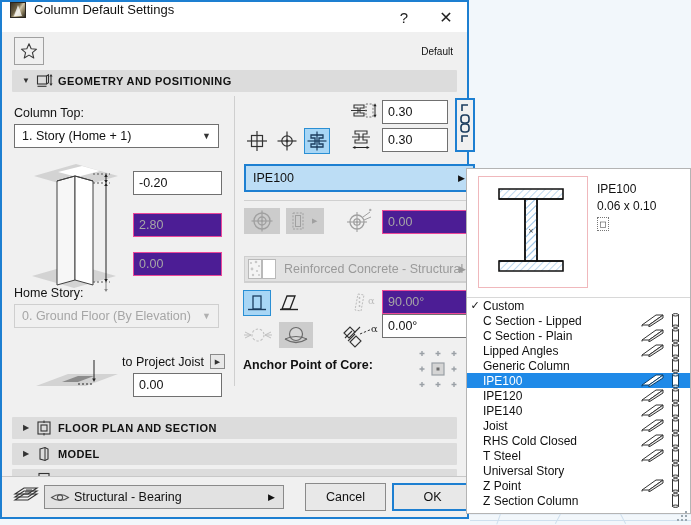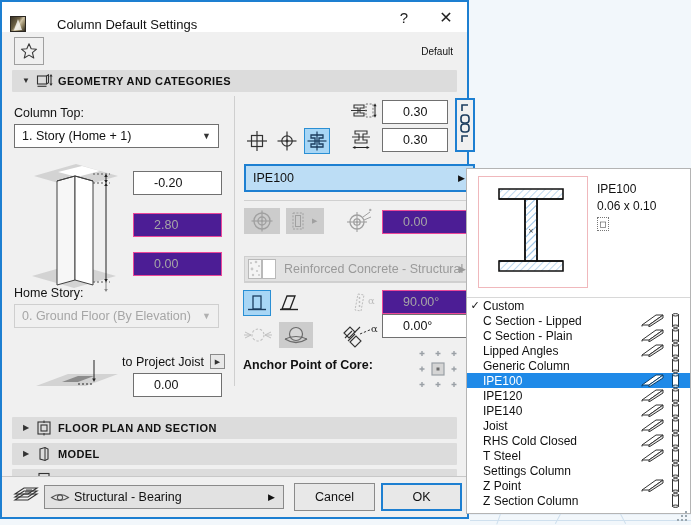--- a/index.html
+++ b/index.html
@@ -18,23 +18,22 @@
   #canvas-bg .ln{position:absolute;background:#cfe0ee;}
   
   #dialog{
     position:absolute;left:0;top:0;width:469px;height:519px;
     background:#f0f0f0;
     border:2px solid #1d7fd1;
     box-sizing:border-box;
   }
   #titlebar{
     height:30px;background:#ffffff;
-    display:flex;align-items:flex-end;
+    display:flex;align-items:flex-start;
     position:relative;
-    gap:23px;
   }
   #titlebar .app-icon{
     width:16px;height:16px;margin-left:8px;margin-right:8px;
     background:linear-gradient(125deg,#3a3326 0%,#6e6246 40%,#cfc3a5 55%,#8b7f5f 75%,#2e2a20 100%);
     position:relative;flex:none;border:1px solid #2a2620;box-sizing:border-box;
   }
   #titlebar .app-icon:after{
     content:"";position:absolute;left:3px;top:2px;
     border-left:4px solid transparent;border-right:4px solid transparent;
     border-bottom:11px solid rgba(255,255,255,.75);
@@ -73,21 +72,21 @@
     margin:0 10px;background:#f0f0f0;position:relative;height:322px;
   }
   .vdiv{position:absolute;top:0;width:1px;background:#cfcfcf;}
 
   
   .lab{font-size:12.5px;color:#111;}
   .lab.dim{color:#9a9a9a;}
   input.fld{
     font-family:"Liberation Sans", sans-serif;font-size:12.5px;color:#111;
     border:1px solid #707070;background:#fff;box-sizing:border-box;
-    padding:1px 20px;height:24px;outline:none;
+    padding:1px 5px;height:24px;outline:none;
   }
   input.fld.dis{background:#4c1d95;border:1px solid #ec4899;color:#a6a6a6;}
   .combo{
     height:24px;border:1px solid #707070;background:#fff;box-sizing:border-box;
     display:flex;align-items:center;padding-left:7px;font-size:12.5px;color:#111;
     position:relative;
   }
   .combo .chev{
     position:absolute;right:7px;top:0;height:100%;display:flex;align-items:center;
     color:#333;font-size:9px;
@@ -132,21 +131,21 @@
   }
   #layer-combo{
     height:24px;width:240px;border:1px solid #8a8a8a;background:#e2e2e2;box-sizing:border-box;
     display:flex;align-items:center;position:relative;margin-left:4px;
   }
   #layer-combo .ltxt{font-size:12.5px;color:#111;margin-left:4px;}
   #layer-combo .ltri{position:absolute;right:8px;font-size:9px;color:#111;}
   .btn{
     height:28px;border:1px solid #8a8a8a;background:#e8e8e8;box-sizing:border-box;
     font-family:"Liberation Sans", sans-serif;font-size:12.5px;color:#111;
-    display:flex;align-items:center;justify-content:center;
+    display:flex;align-items:center;justify-content:center;margin-left:11px;
   }
   .btn.primary{border:2px solid #1d7fd1;background:#e8e8e8;}
 
   
   #popup{
     position:absolute;left:466px;top:168px;width:225px;height:346px;
     background:#ffffff;border:1px solid #b4b4b4;box-sizing:border-box;
   }
   #preview{
     position:relative;height:128px;border-bottom:1px solid #d8d8d8;
@@ -216,21 +215,21 @@
     <div class="sicon">
       <svg width="17" height="15" viewBox="0 0 17 15" aria-hidden="true">
         <rect x="1.5" y="2" width="9" height="8" fill="none" stroke="#333" stroke-width="1.1"></rect>
         <path d="M10.5 2 L12.5 0.8 L12.5 8.8 L10.5 10" fill="none" stroke="#333" stroke-width="1.1"></path>
         <line x1="1.5" y1="12.3" x2="10.5" y2="12.3" stroke="#333" stroke-width="1.1"></line>
         <line x1="15" y1="1" x2="15" y2="11" stroke="#333" stroke-width="1.1"></line>
         <polygon points="15,0 13.4,2.6 16.6,2.6" fill="#333"></polygon>
         <polygon points="15,12 13.4,9.4 16.6,9.4" fill="#333"></polygon>
       </svg>
     </div>
-    <div class="stxt">GEOMETRY AND CATEGORIES</div>
+    <div class="stxt">GEOMETRY AND POSITIONING</div>
   </div>
 
   <div id="geobody">
 
     <div class="vdiv" style="left:222px;height:290px;"></div>
 
     <div class="lab" style="position:absolute;left:2px;top:10px;">Column Top:</div>
 
     <div class="combo" style="position:absolute;left:2px;top:28px;width:205px;">
       <span>1. Story (Home + 1)</span>
@@ -706,21 +705,21 @@
             <line x1="3" y1="11" x2="3" y2="12.5" stroke="#333" stroke-width="1"></line>
           </svg></span>
         <span class="ic2"><svg width="11" height="15" viewBox="0 0 11 15" aria-hidden="true">
             <rect x="2.5" y="1.5" width="6" height="12" fill="#fff" stroke="#333" stroke-width="1"></rect>
             <ellipse cx="5.5" cy="1.8" rx="3" ry="1.2" fill="#fff" stroke="#333" stroke-width="1"></ellipse>
             <ellipse cx="5.5" cy="13.2" rx="3" ry="1.2" fill="#f2f2f2" stroke="#333" stroke-width="1"></ellipse>
           </svg></span>
       </div>
       <div class="litem">
         <span class="chk"></span>
-        <span class="lbl">Settings Column</span>
+        <span class="lbl">Universal Story</span>
         <span class="ic2"><svg width="11" height="15" viewBox="0 0 11 15" aria-hidden="true">
             <rect x="2.5" y="1.5" width="6" height="12" fill="#fff" stroke="#333" stroke-width="1"></rect>
             <ellipse cx="5.5" cy="1.8" rx="3" ry="1.2" fill="#fff" stroke="#333" stroke-width="1"></ellipse>
             <ellipse cx="5.5" cy="13.2" rx="3" ry="1.2" fill="#f2f2f2" stroke="#333" stroke-width="1"></ellipse>
           </svg></span>
       </div>
       <div class="litem">
         <span class="chk"></span>
         <span class="lbl">Z Point</span>
         <span class="ic1"><svg width="26" height="13" viewBox="0 0 26 13" aria-hidden="true">

